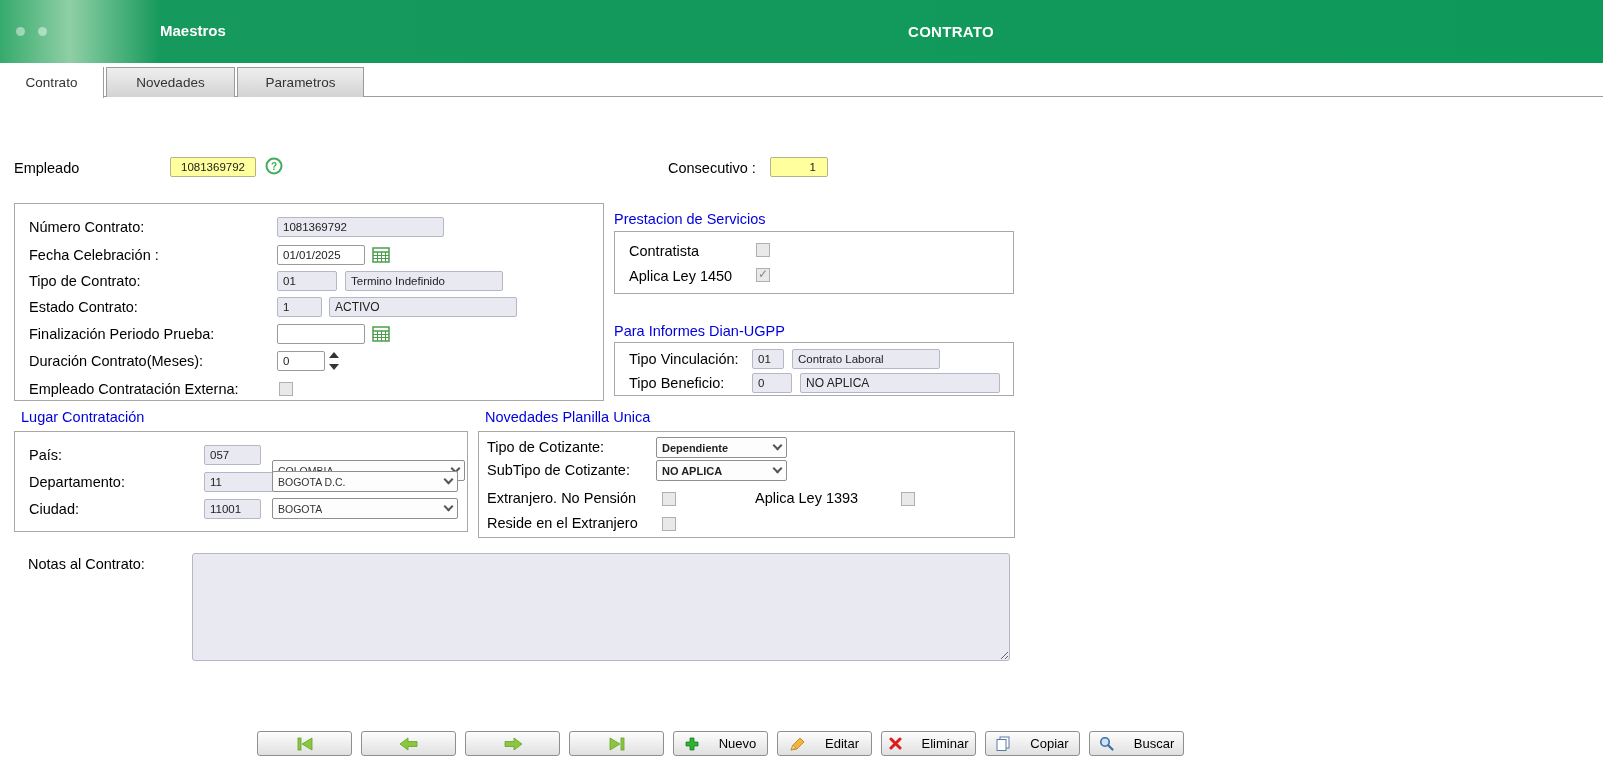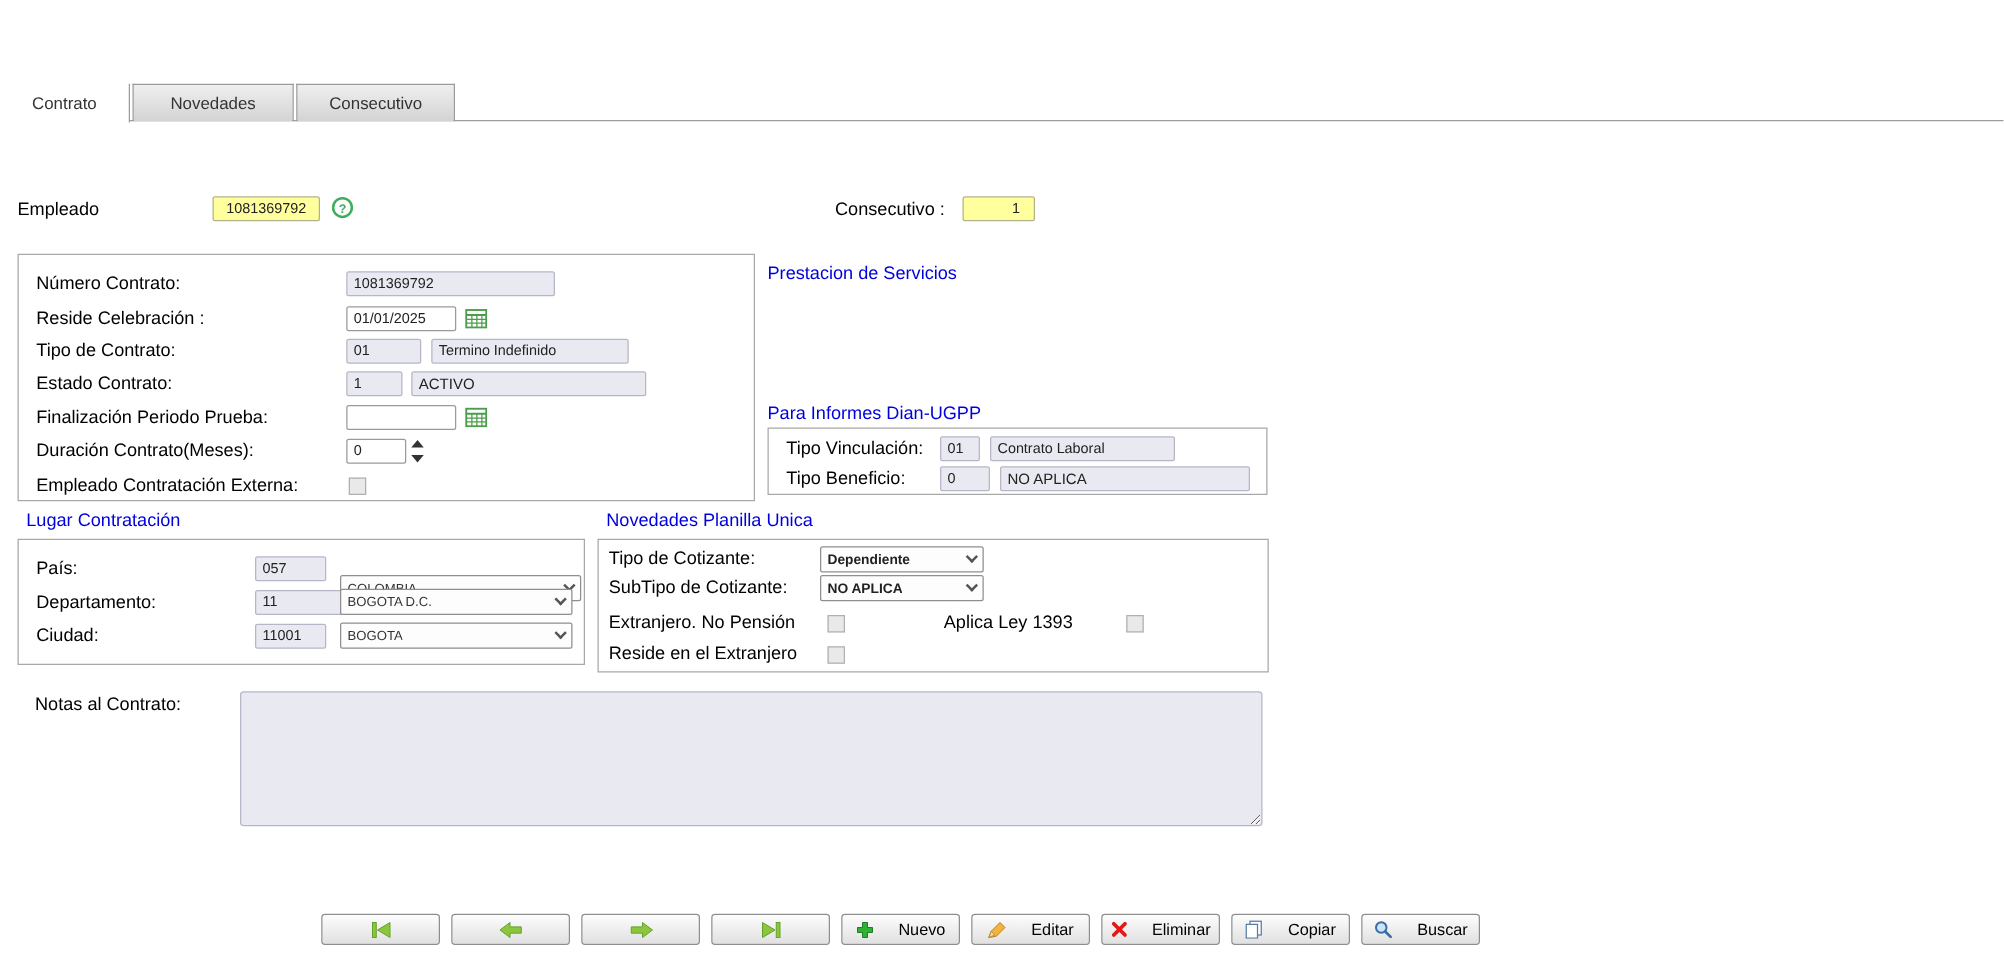--- a/index.html
+++ b/index.html
@@ -56,49 +56,55 @@
   .btn { width:95px; height:25px; display:flex; align-items:center; justify-content:center; gap:20px;
     background:linear-gradient(#fdfdfd,#e0e0e0); border:1px solid #8e8e8e; border-radius:3px;
     font-family:"Liberation Sans",sans-serif; font-size:13px; color:#000; cursor:default; }
   .btn svg { flex:0 0 auto; }
 </style>
 </head>
 <body>
 
 <div class="screen">
 
+  <div class="appbar">
+    <span class="dot" style="left:16px"></span>
+    <span class="dot" style="left:38px"></span>
+    <span class="app-title">Maestros</span>
+    <span class="page-title">CONTRATO</span>
+  </div>
 
   <div class="tabbar">
     <div class="tab" style="left:0;width:104px" data-active="true">
         <span>Contrato</span>
       </div>
     <div class="tab" style="left:106px;width:129px" data-active="false">
         <span>Novedades</span>
       </div>
     <div class="tab" style="left:237px;width:127px" data-active="false">
-        <span>Consecutivo</span>
+        <span>Parametros</span>
       </div>
   </div>
 
   <span class="lbl" style="left:14px;top:159px">Empleado</span>
   <div class="fld yellow" style="left:170px;top:157px;width:86px">1081369792</div>
   <span class="icon-btn" style="left:265px;top:157px;width:18px;height:18px">
     <svg width="18" height="18" viewBox="0 0 18 18">
         <circle cx="9" cy="9" r="7.5" fill="#fff" stroke="#3fae5c" stroke-width="2"></circle>
         <text x="9" y="13" text-anchor="middle" font-size="10" font-weight="bold" fill="#3fae5c">?</text>
       </svg>
   </span>
   <span class="lbl" style="left:668px;top:159px">Consecutivo :</span>
   <div class="fld yellow" style="left:770px;top:157px;width:58px;text-align:right;padding-right:11px">1</div>
 
   <div class="gbox" style="left:14px;top:203px;width:590px;height:198px">
     <span class="lbl" style="left:14px;top:14px">Número Contrato:</span>
     <div class="fld" style="left:262px;top:13px;width:167px">1081369792</div>
 
-    <span class="lbl" style="left:14px;top:42px">Reside Celebración :</span>
+    <span class="lbl" style="left:14px;top:42px">Fecha Celebración :</span>
     <div class="fld white" style="left:262px;top:41px;width:88px">01/01/2025</div>
     <span class="icon-btn" style="left:357px;top:42px">
       <svg width="18" height="17" viewBox="0 0 18 17">
           <rect x="1" y="2" width="16" height="14" fill="#fff" stroke="#4a9e4a" stroke-width="1.5"></rect>
           <line x1="1" y1="6" x2="17" y2="6" stroke="#4a9e4a" stroke-width="1.5"></line>
           <line x1="1" y1="9.5" x2="17" y2="9.5" stroke="#4a9e4a"></line>
           <line x1="1" y1="12.5" x2="17" y2="12.5" stroke="#4a9e4a"></line>
           <line x1="5.5" y1="6" x2="5.5" y2="16" stroke="#4a9e4a"></line>
           <line x1="9.5" y1="6" x2="9.5" y2="16" stroke="#4a9e4a"></line>
           <line x1="13.5" y1="6" x2="13.5" y2="16" stroke="#4a9e4a"></line>
@@ -132,20 +138,26 @@
     <span class="spin" style="left:312px;top:146px">
       <span class="up"></span>
       <span class="dn"></span>
     </span>
 
     <span class="lbl" style="left:14px;top:176px">Empleado Contratación Externa:</span>
     <span class="chk" style="left:264px;top:178px" data-checked="false"></span>
   </div>
 
   <span class="blue-title" style="left:614px;top:211px">Prestacion de Servicios</span>
+  <div class="gbox" style="left:614px;top:231px;width:400px;height:63px">
+    <span class="lbl" style="left:14px;top:10px">Contratista</span>
+    <span class="chk" style="left:141px;top:11px" data-checked="false"></span>
+    <span class="lbl" style="left:14px;top:35px">Aplica Ley 1450</span>
+    <span class="chk" style="left:141px;top:36px" data-checked="true"></span>
+  </div>
 
   <span class="blue-title" style="left:614px;top:323px">Para Informes Dian-UGPP</span>
   <div class="gbox" style="left:614px;top:342px;width:400px;height:54px">
     <span class="lbl" style="left:14px;top:7px">Tipo Vinculación:</span>
     <div class="fld" style="left:137px;top:6px;width:32px">01</div>
     <div class="fld" style="left:177px;top:6px;width:148px">Contrato Laboral</div>
     <span class="lbl" style="left:14px;top:31px">Tipo Beneficio:</span>
     <div class="fld" style="left:137px;top:30px;width:40px">0</div>
     <div class="fld" style="left:185px;top:30px;width:200px;font-size:12px">NO APLICA</div>
   </div>

